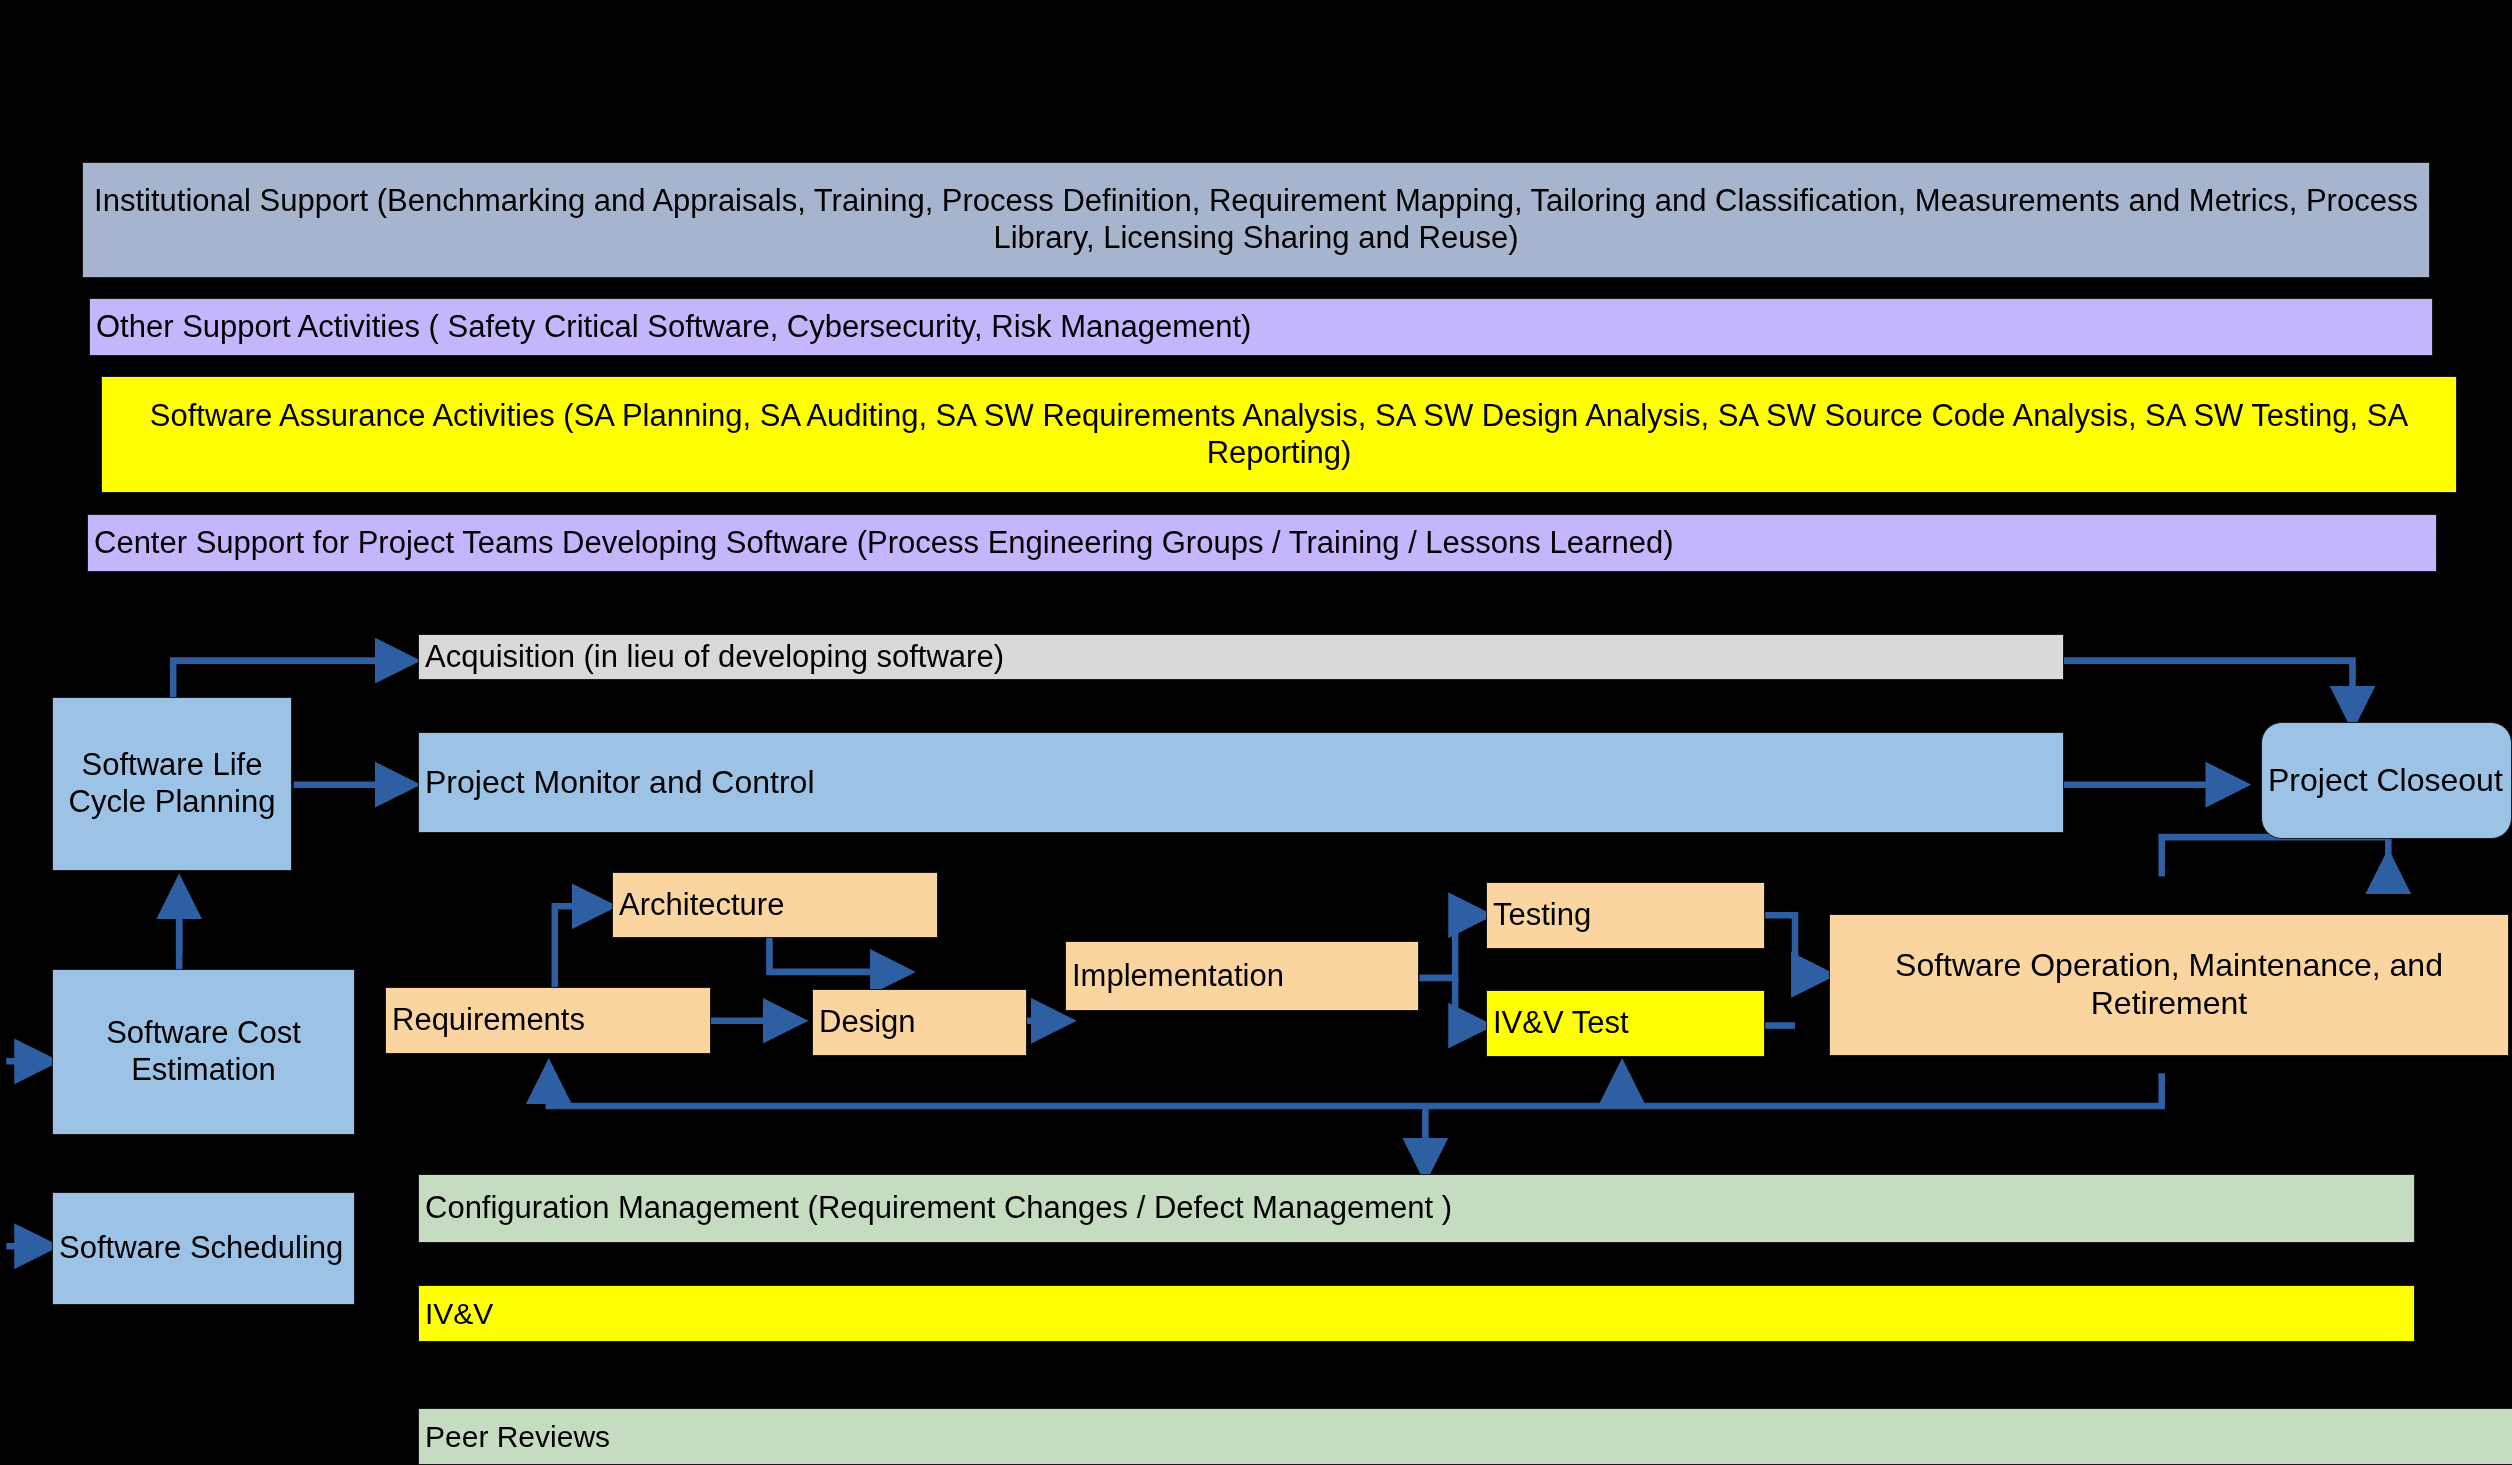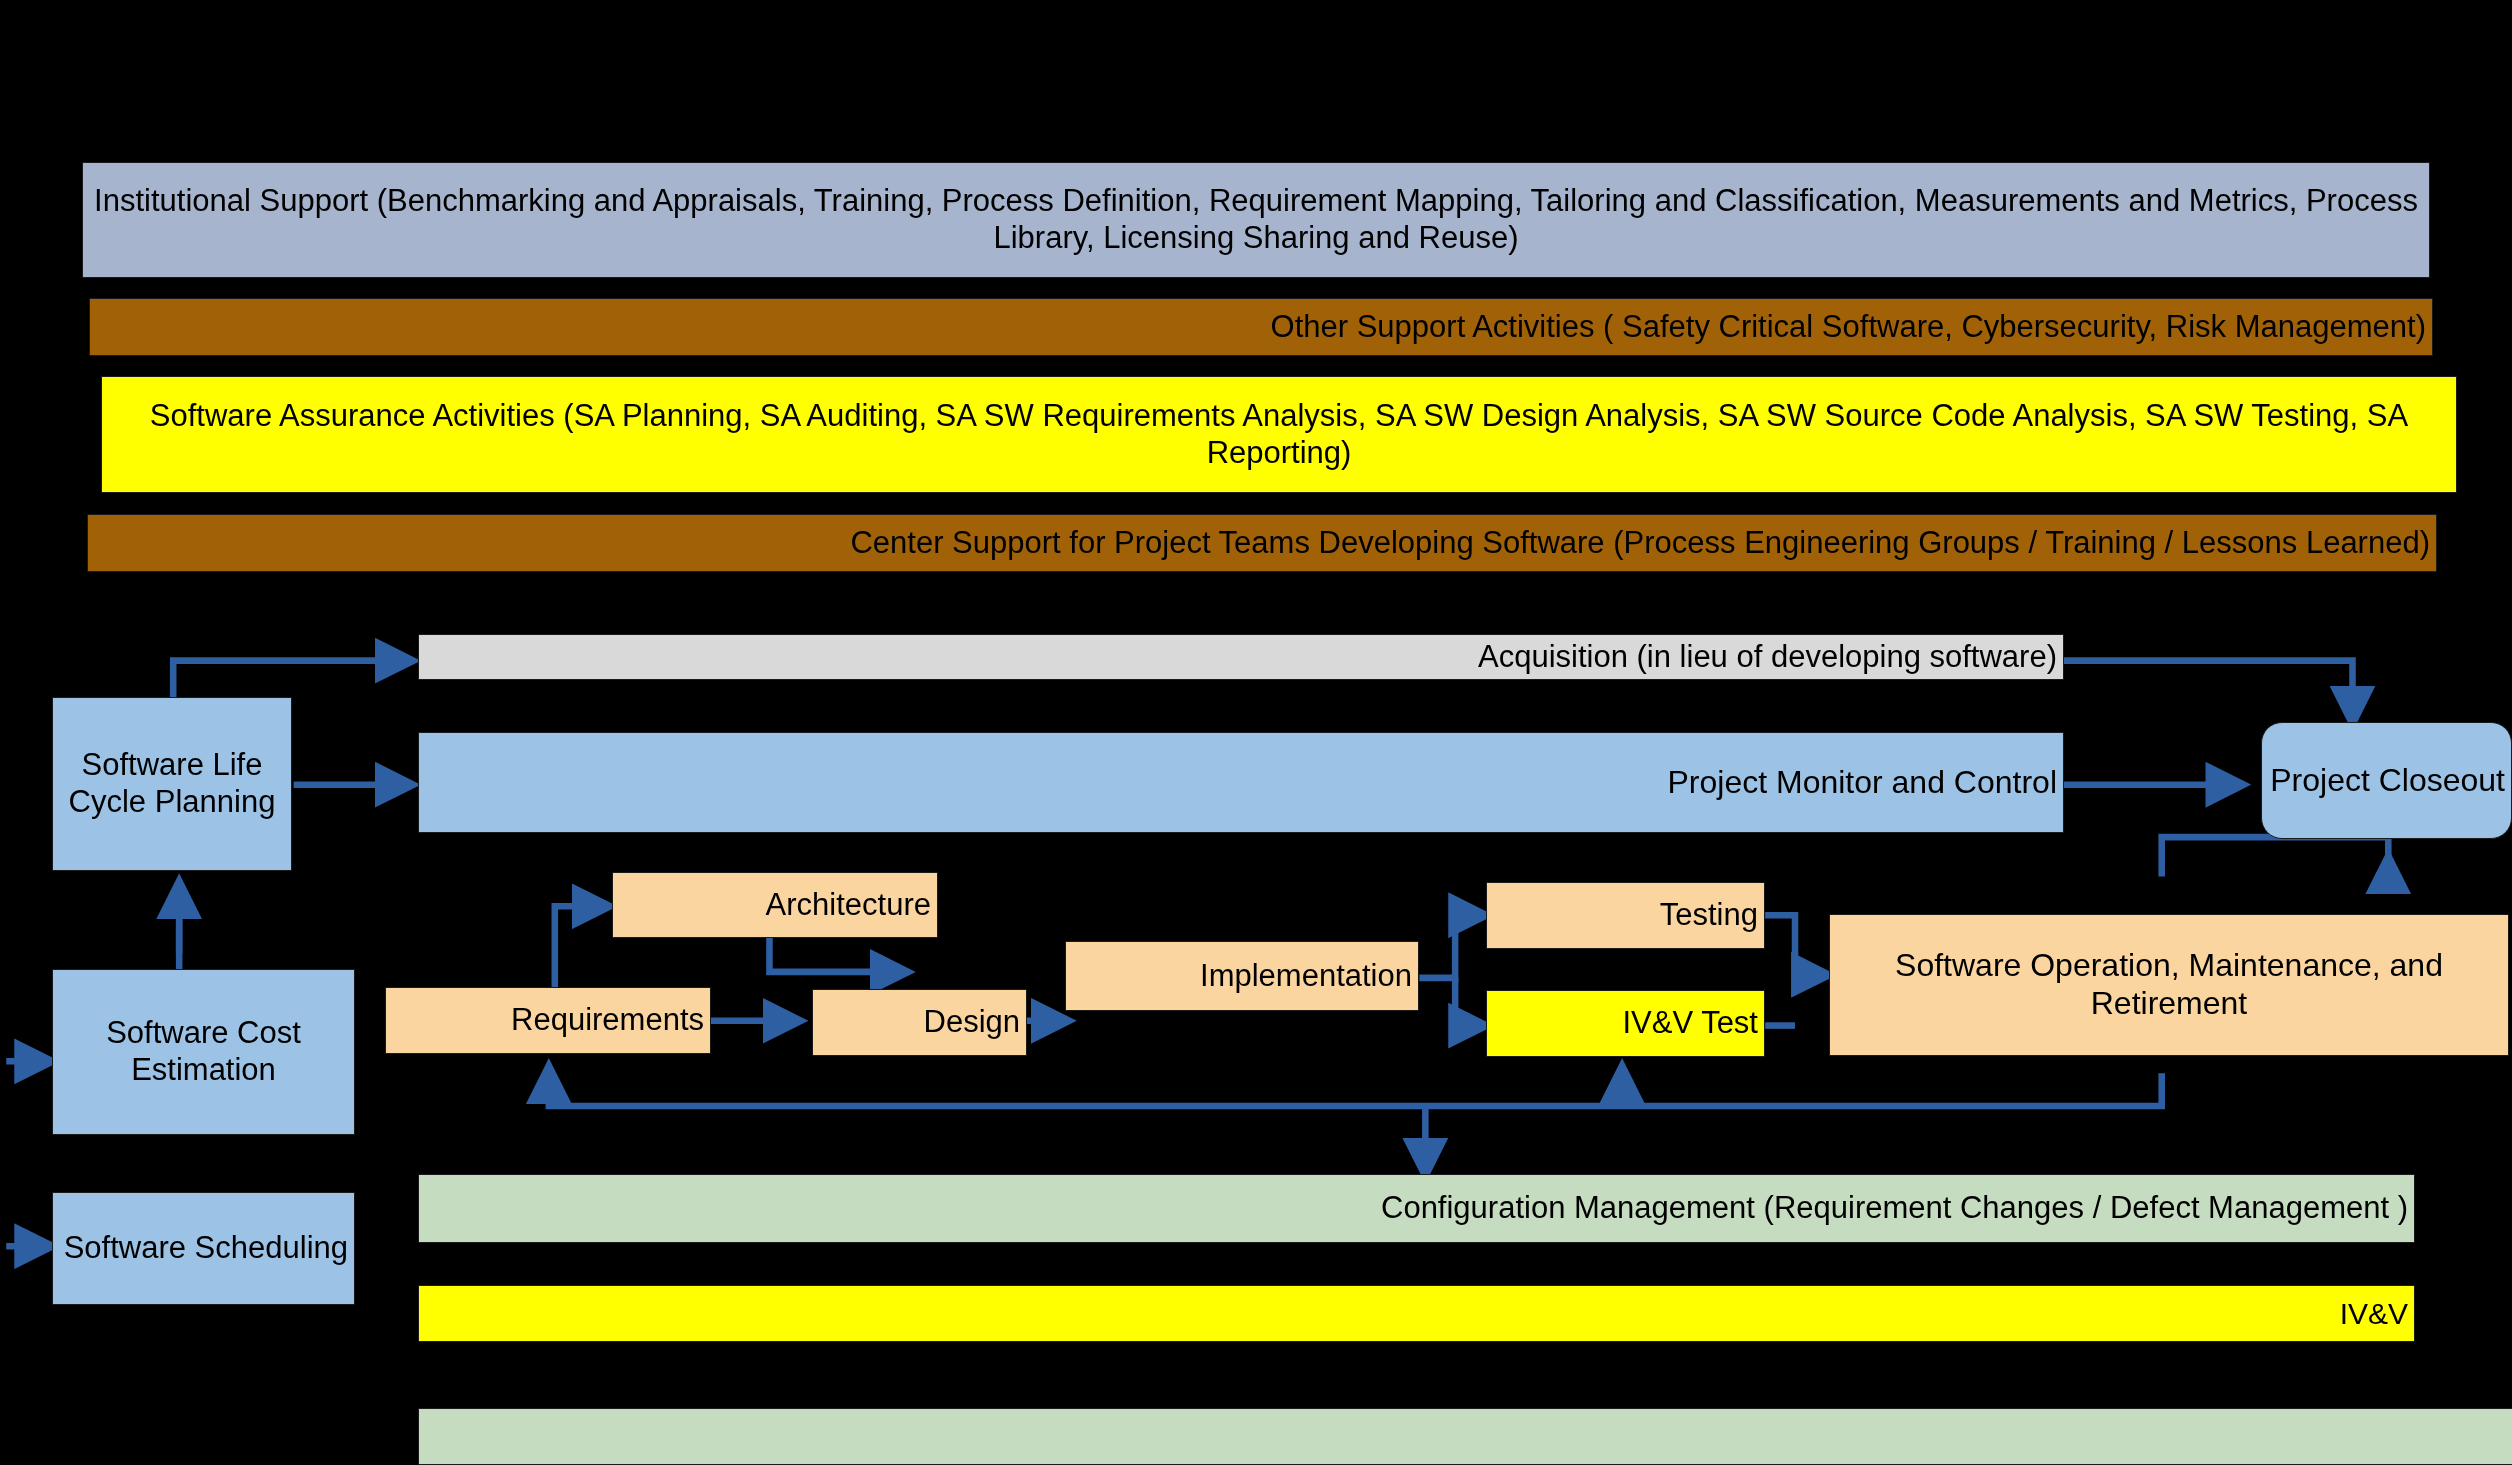--- a/index.html
+++ b/index.html
@@ -16,31 +16,31 @@
     height: 1465px;
     background: #000000;
     overflow: hidden;
   }
   .box {
     position: absolute;
     box-sizing: border-box;
     border: 1.8px solid #1a1a1a;
     display: flex;
     align-items: center;
-    justify-content: flex-end;
+    justify-content: flex-start;
     text-align: center;
     color: #000000;
     line-height: 1.18;
     padding: 1.2px 6px;
   }
   .band {
     font-size: 31px;
   }
   .blue-grey { background: #a6b4cd; }
-  .orange   { background: #a16207; }
+  .orange   { background: #c4b5fd; }
   .yellow   { background: #ffff00; }
   .grey     { background: #d9d9d9; }
   .blue     { background: #9cc3e5; }
   .tan      { background: #fbd5a0; }
   .green    { background: #c6dcc0; }
 
   .lbl { display: block; }
 
   svg.arrows {
     position: absolute;

